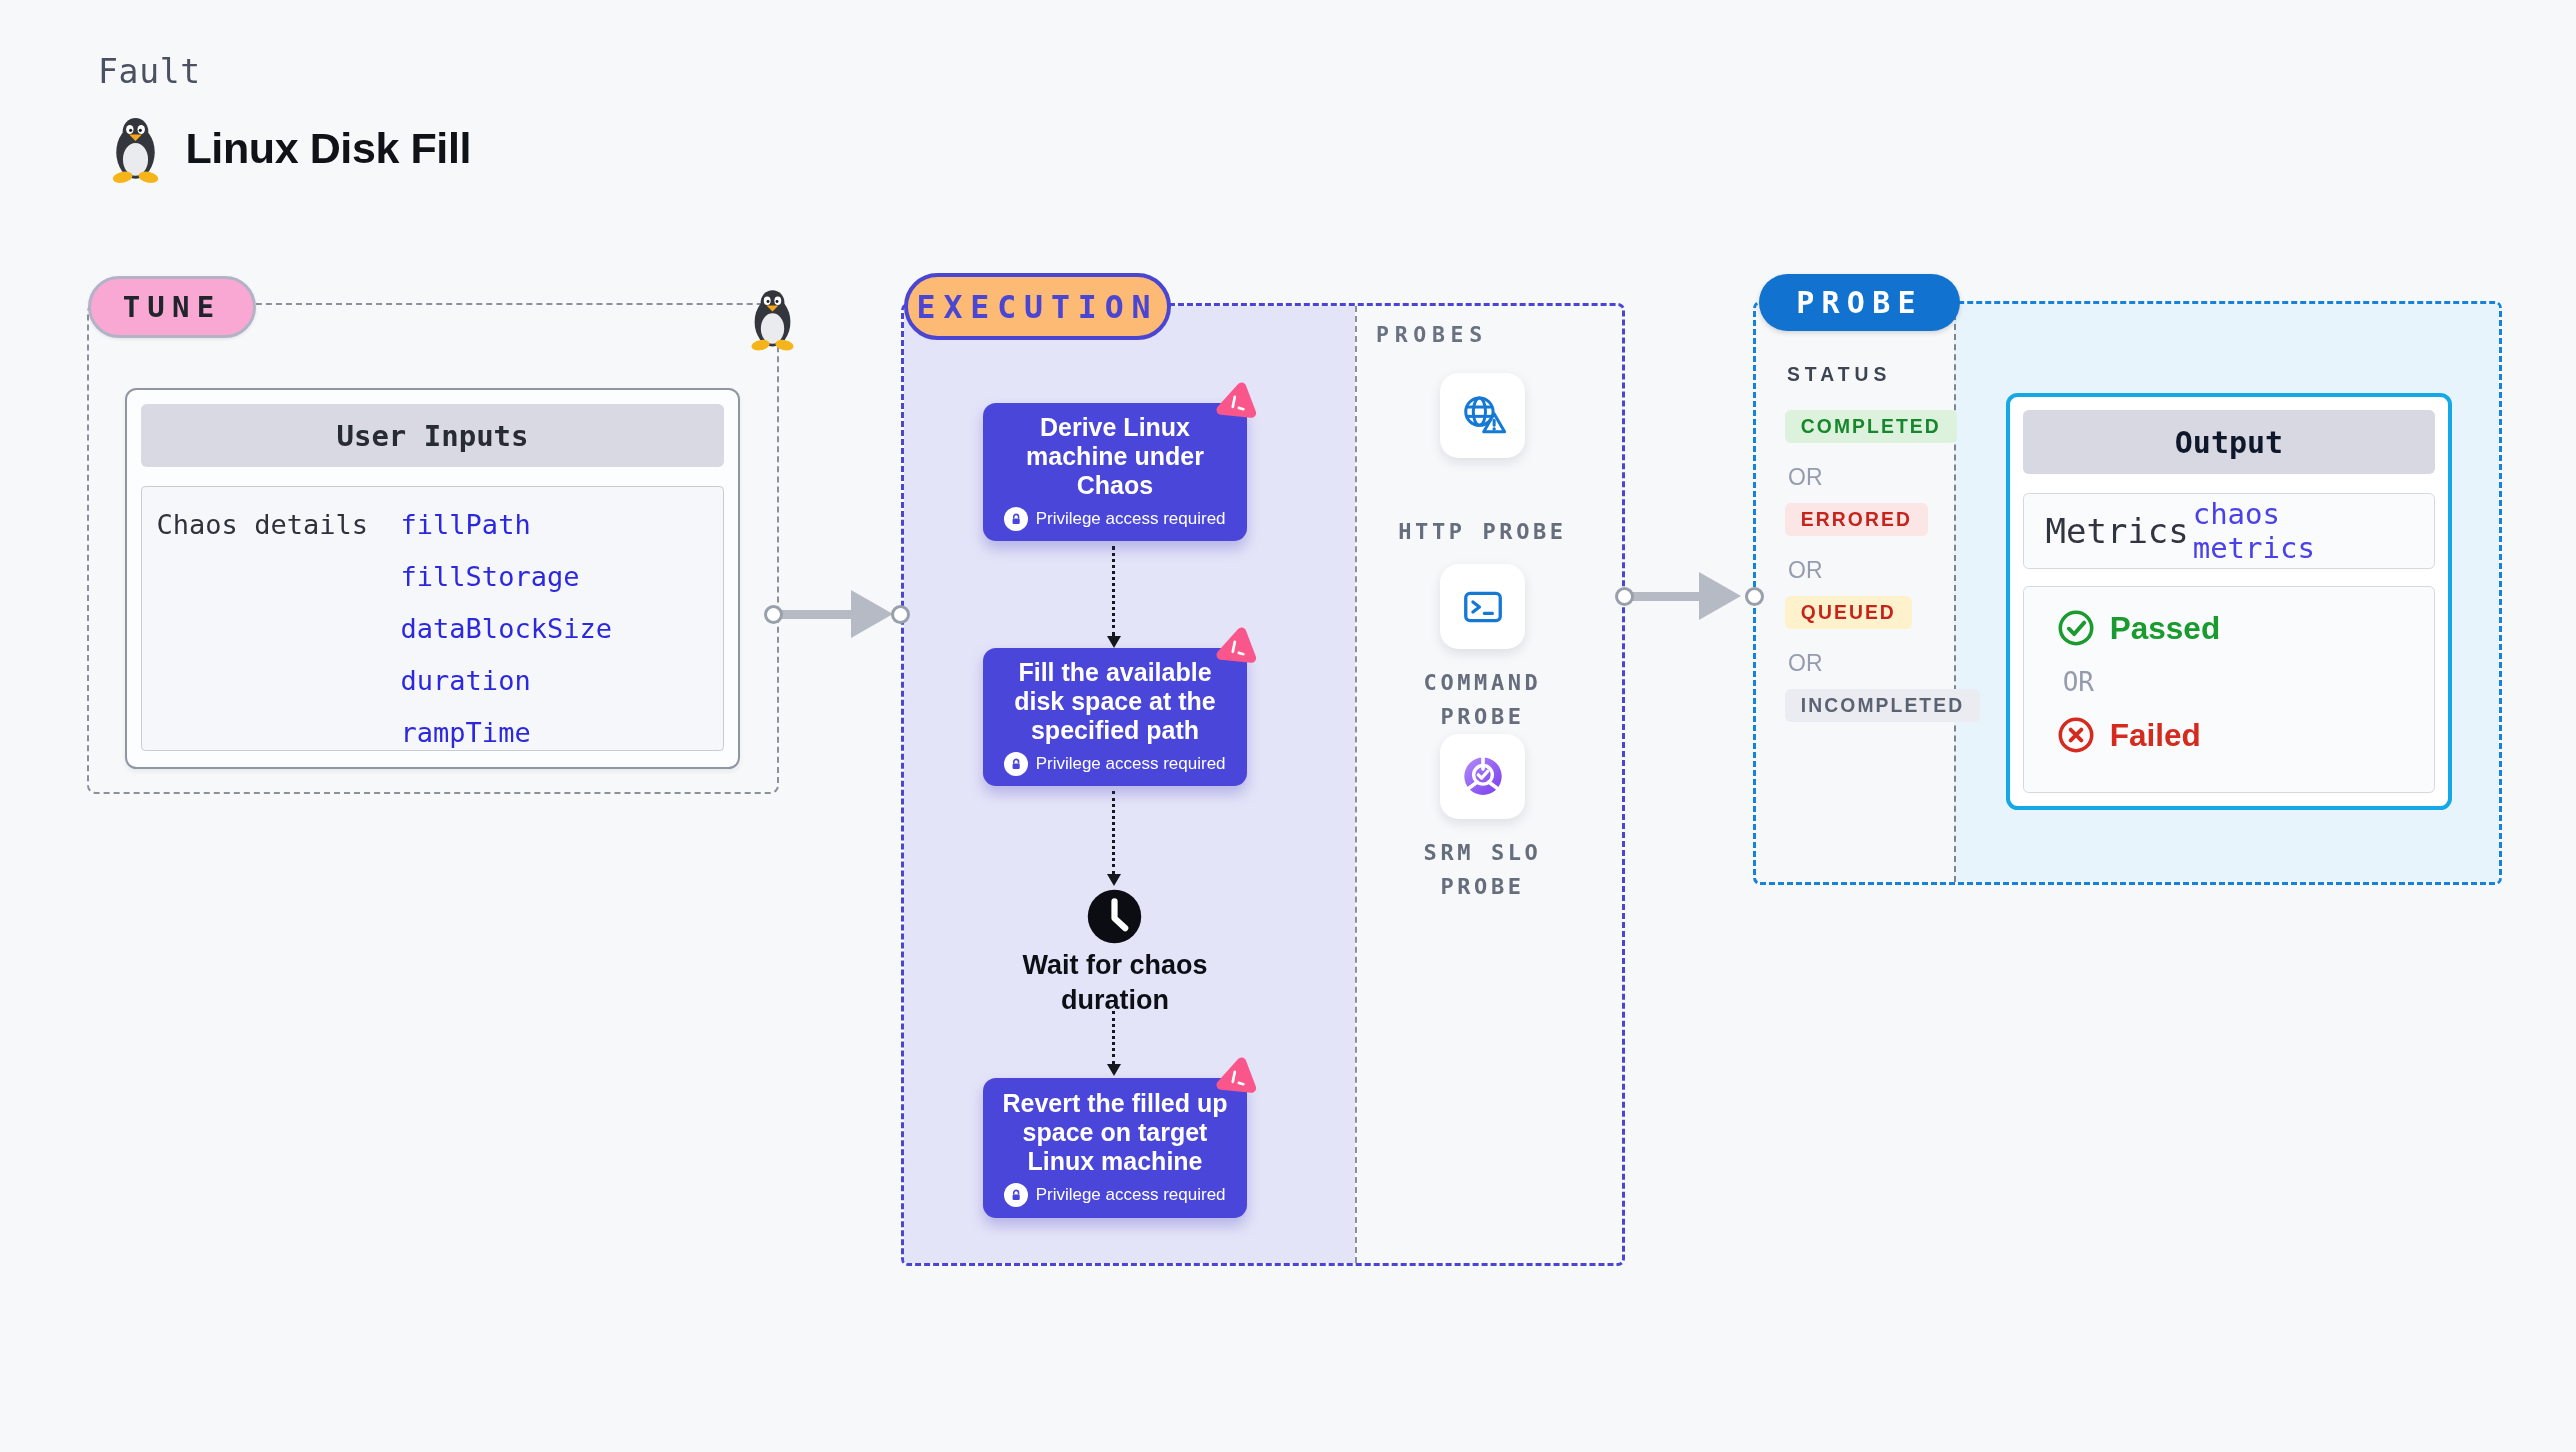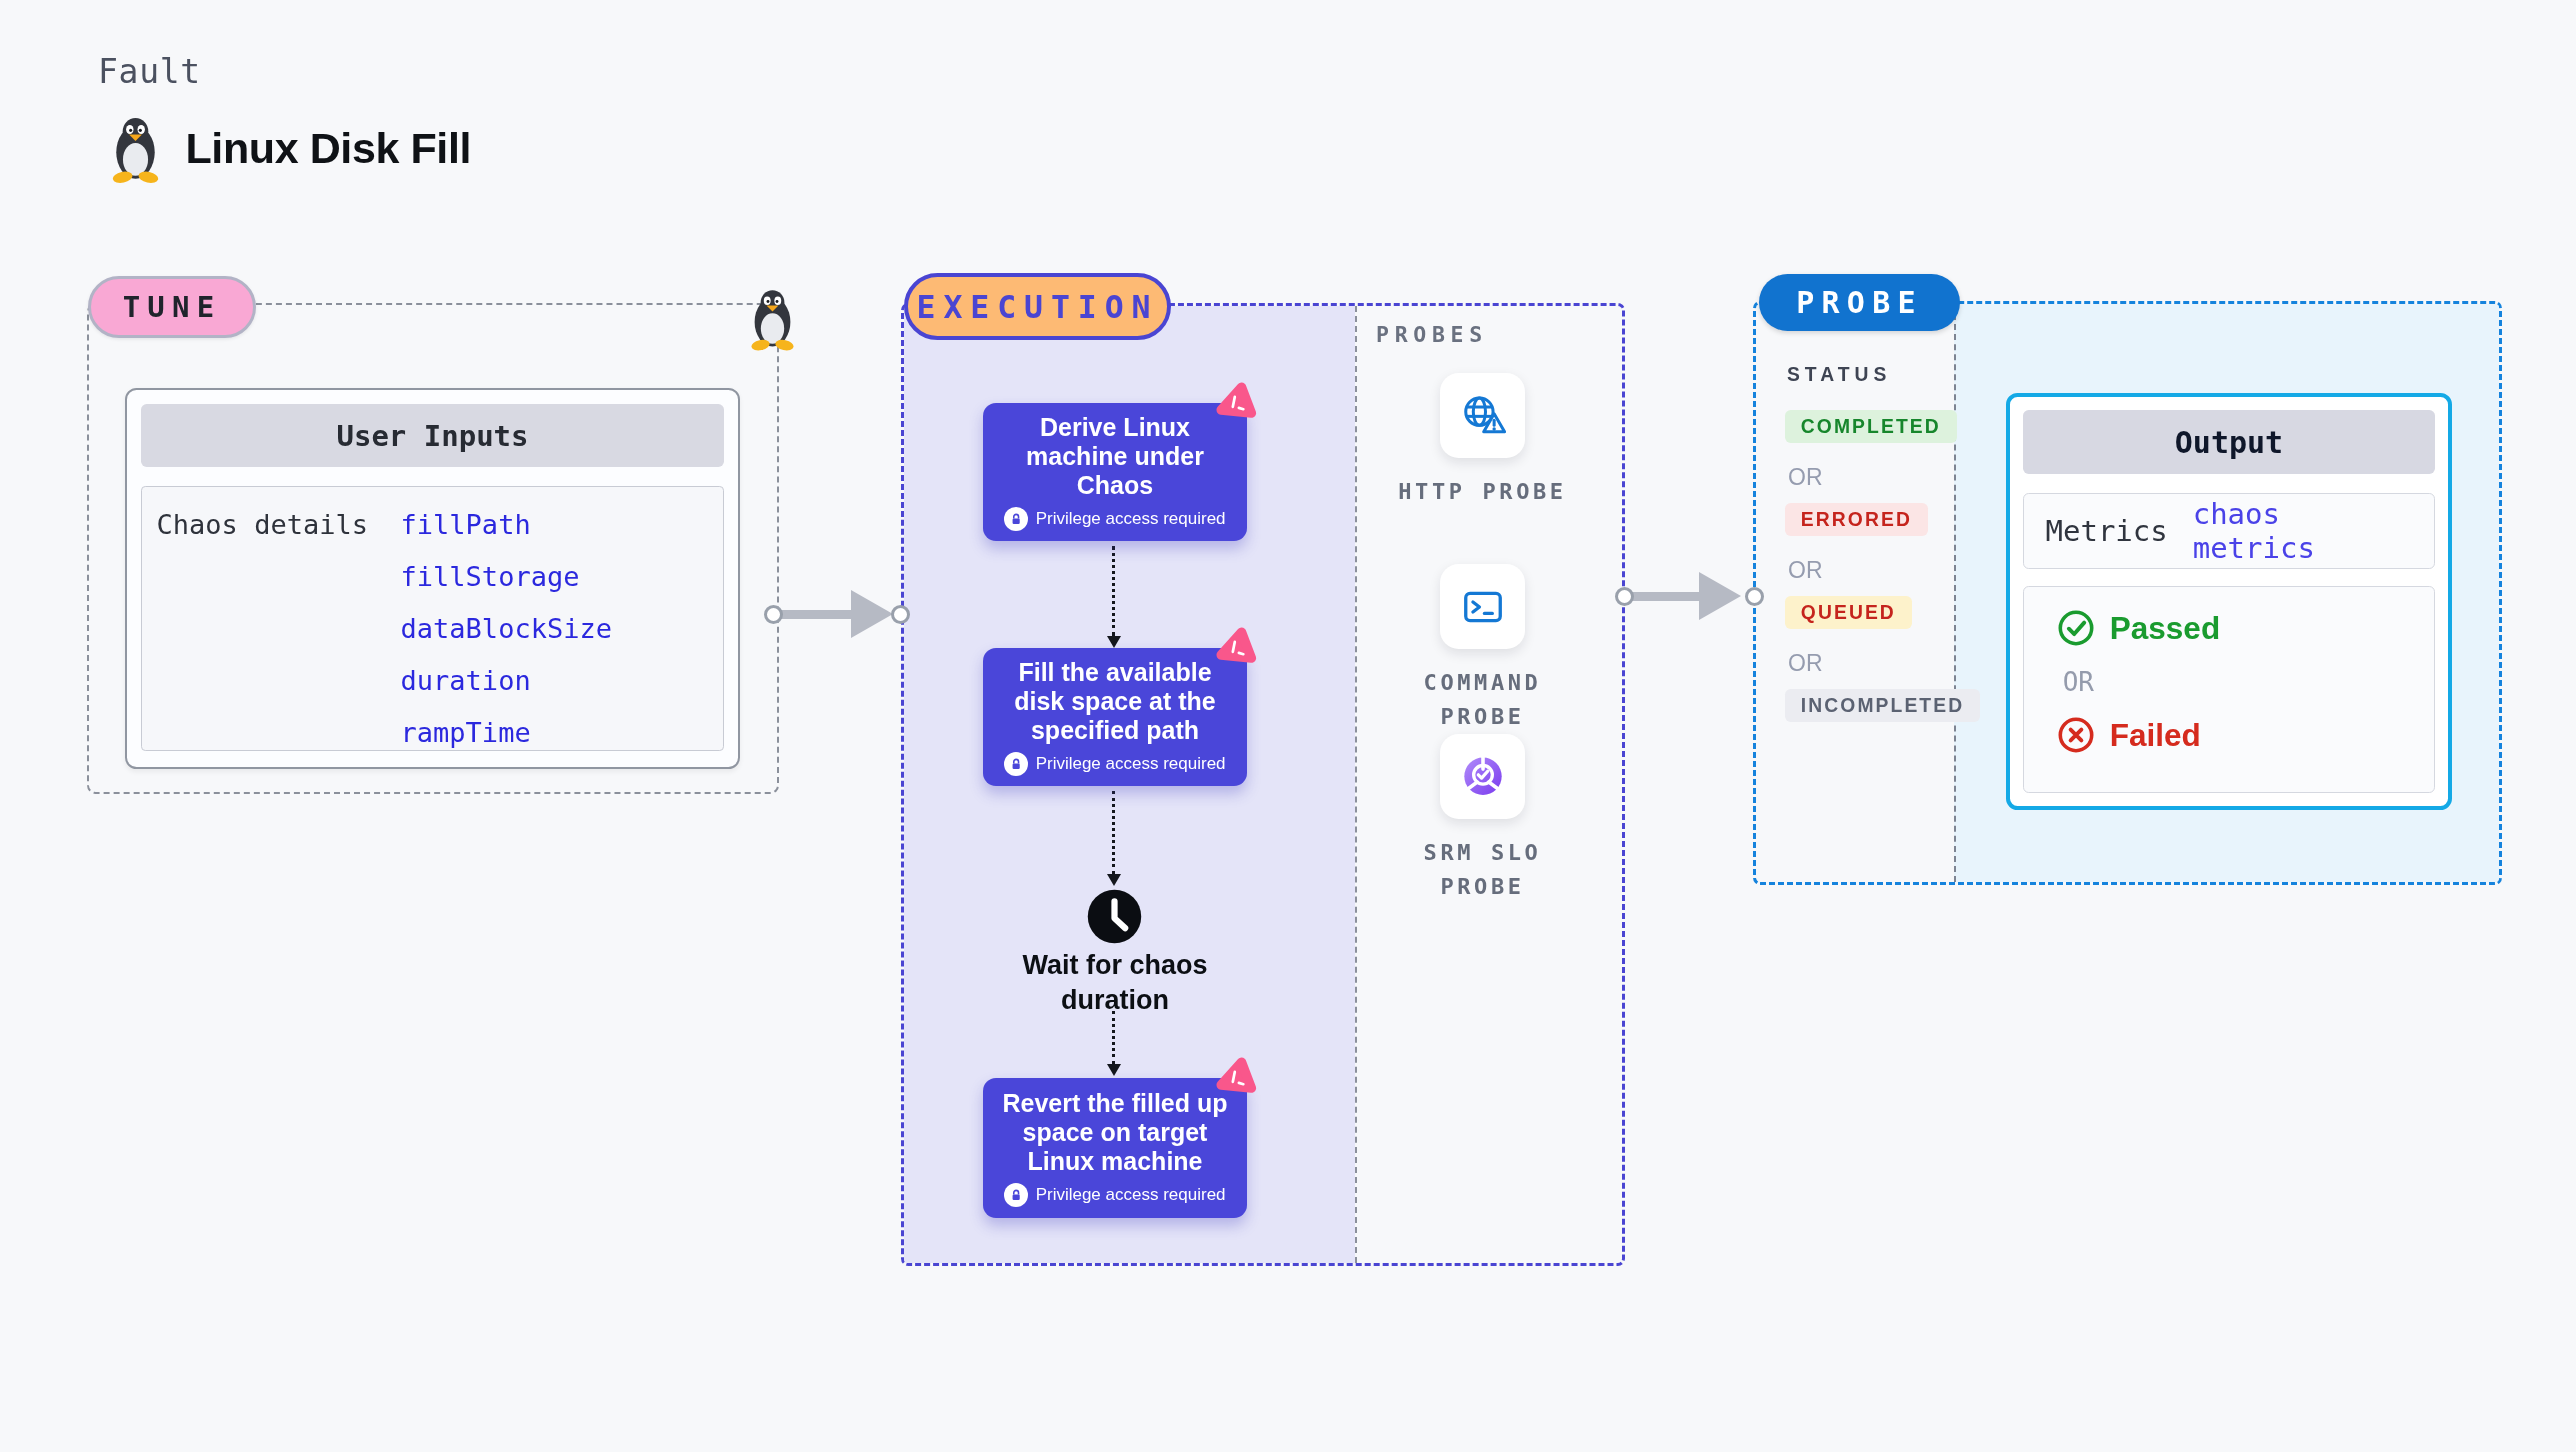--- a/index.html
+++ b/index.html
@@ -81,21 +81,21 @@
   .badge-incompleted{background:#ebecf1;color:#5b6272;}
   .or-label{position:absolute;left:1788px;font-size:23px;font-weight:500;color:#959caf;}
 
   .output-card{position:absolute;left:2006px;top:393px;width:446px;height:417px;background:#fff;
                border:4.3px solid #14a9e6;border-radius:11.5px;box-sizing:border-box;padding:13px;
                display:flex;flex-direction:column;}
   .output-header{height:64px;background:#d7d8e2;border-radius:5.7px;display:flex;align-items:center;justify-content:center;
                  font-size:30px;font-weight:bold;color:#0f172a;flex:none;}
   .metrics-row{margin-top:18.6px;height:76px;background:#fafbfd;border:1.4px solid #d5d8e0;border-radius:5.7px;
                display:flex;align-items:center;padding:0 21.5px;box-sizing:border-box;flex:none;}
-  .metrics-label{font-size:29px;color:#30353f;width:152px;}
+  .metrics-label{font-size:34px;color:#30353f;width:152px;}
   .metrics-link{font-size:29px;color:#4a42e8;cursor:pointer;}
   .results-row{margin-top:17px;flex:1;background:#fafbfd;border:1.4px solid #d5d8e0;border-radius:5.7px;
                display:flex;padding:21.5px;box-sizing:border-box;}
   .results-label{font-size:29px;color:#30353f;width:152px;line-height:1.35;}
   .results-values{display:flex;flex-direction:column;gap:18.6px;margin-left:10px;}
   .res-line{display:flex;align-items:center;gap:14.3px;}
   .passed-text{font-size:31.5px;font-weight:bold;color:#1a9b2f;}
   .failed-text{font-size:31.5px;font-weight:bold;color:#d52b1e;}
   .res-or{font-size:26px;color:#949bac;padding-left:7.2px;}
 </style>
@@ -229,21 +229,21 @@
           <path d="M8 11 V8 a4 4 0 0 1 8 0 V11" fill="none" stroke="#4a46d9" stroke-width="2.6"></path>
           <rect x="6" y="11" width="12" height="9" rx="2" fill="#4a46d9"></rect>
         </svg>
       </span>
       <span class="priv-text">Privilege access required</span>
     </div>
   </div>
 
   <div class="probes-label mono">PROBES</div>
 
-  <div class="probe-item" style="left:1375px;top:373px;">
+  <div class="probe-item" style="left:1375px;top:373px;gap:40px;">
     <div class="probe-card">
       <svg width="46" height="46" viewBox="0 0 64 64">
         <circle cx="27" cy="26" r="19" fill="none" stroke="#1478d4" stroke-width="4.2"></circle>
         <ellipse cx="27" cy="26" rx="8.5" ry="19" fill="none" stroke="#1478d4" stroke-width="4.2"></ellipse>
         <line x1="9.5" y1="19.5" x2="44.5" y2="19.5" stroke="#1478d4" stroke-width="4.2"></line>
         <line x1="9.5" y1="32.5" x2="44.5" y2="32.5" stroke="#1478d4" stroke-width="4.2"></line>
         <path d="M47.5 29 L62 54 H33 Z" fill="#ffffff" stroke="#1478d4" stroke-width="4.2" stroke-linejoin="round"></path>
         <line x1="47.5" y1="38" x2="47.5" y2="45" stroke="#1478d4" stroke-width="4.2" stroke-linecap="round"></line>
         <circle cx="47.5" cy="50" r="2.4" fill="#1478d4"></circle>
       </svg>

